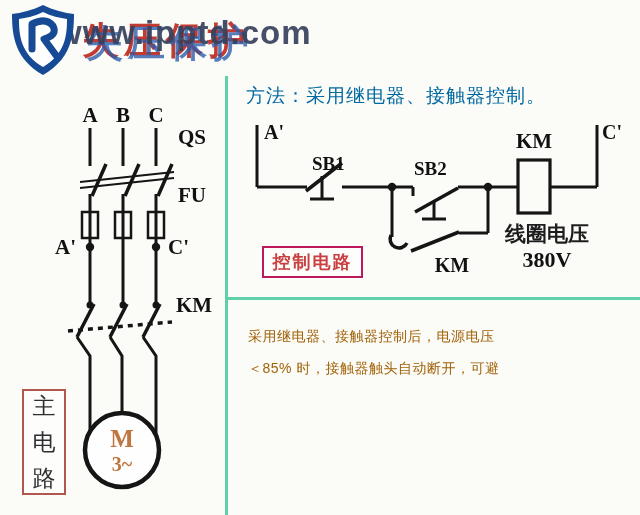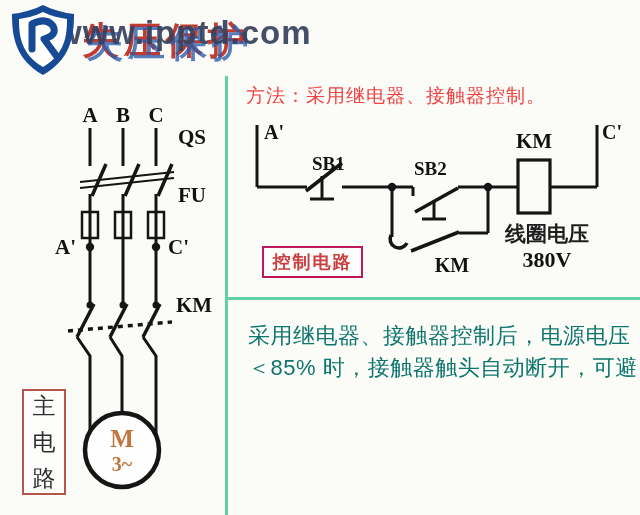--- a/index.html
+++ b/index.html
@@ -10,36 +10,36 @@
              color:#c23b32;letter-spacing:5px;z-index:1;white-space:nowrap;}
   .title-blue{position:absolute;left:86px;top:19px;font-size:37px;font-weight:bold;
              color:#2a5cab;opacity:.78;letter-spacing:5px;z-index:2;white-space:nowrap;}
   .watermark{position:absolute;left:56px;top:14px;font-size:33px;font-weight:bold;
              color:#36415c;opacity:.92;letter-spacing:1px;z-index:3;white-space:nowrap;}
   .logo{position:absolute;left:8px;top:2px;z-index:4;}
   
   .vline{position:absolute;left:225px;top:76px;width:3px;height:439px;background:#5fd0aa;}
   .hline{position:absolute;left:228px;top:297px;width:412px;height:3px;background:#5fd0aa;}
   
-  .method{position:absolute;left:246px;top:83px;font-size:19px;color:#ef4444;
+  .method{position:absolute;left:246px;top:83px;font-size:19px;color:#0369a1;
           letter-spacing:1px;white-space:nowrap;}
   
   .main-svg{position:absolute;left:0;top:90px;}
   .ctrl-svg{position:absolute;left:230px;top:115px;}
   .circ-label{font-family:"Liberation Serif","DejaVu Serif",serif;font-weight:bold;fill:#111;}
   .cjk-label{font-family:"Liberation Sans","DejaVu Sans",sans-serif;font-weight:bold;fill:#1d1d1d;}
   
   .main-box{position:absolute;left:22px;top:389px;width:40px;height:102px;
             border:2px solid #b3564d;display:flex;flex-direction:column;align-items:center;
             justify-content:center;gap:5px;font-size:23px;color:#2e2e2e;background:rgba(255,255,255,.5);}
   .ctrl-box{position:absolute;left:262px;top:246px;width:97px;height:28px;border:2px solid #be185d;
             color:#c94040;font-size:18px;font-weight:bold;text-align:center;line-height:28px;
             letter-spacing:2px;background:rgba(255,255,255,.5);}
   
-  .explain{position:absolute;left:248px;top:320px;width:385px;font-size:22px;color:#0f766e;
+  .explain{position:absolute;left:248px;top:320px;width:385px;font-size:14px;color:#a16207;
            letter-spacing:.5px;}
   .explain div{line-height:32px;white-space:nowrap;}
 </style>
 </head>
 <body>
 
 <div class="canvas">
 
   <svg class="logo" width="70" height="76" viewBox="0 0 70 76">
     <path d="M35,3 C45,8 57,11 66,12 C66,34 63,57 35,73 C7,57 4,34 4,12 C13,11 25,8 35,3 Z" fill="#174a94"></path>

